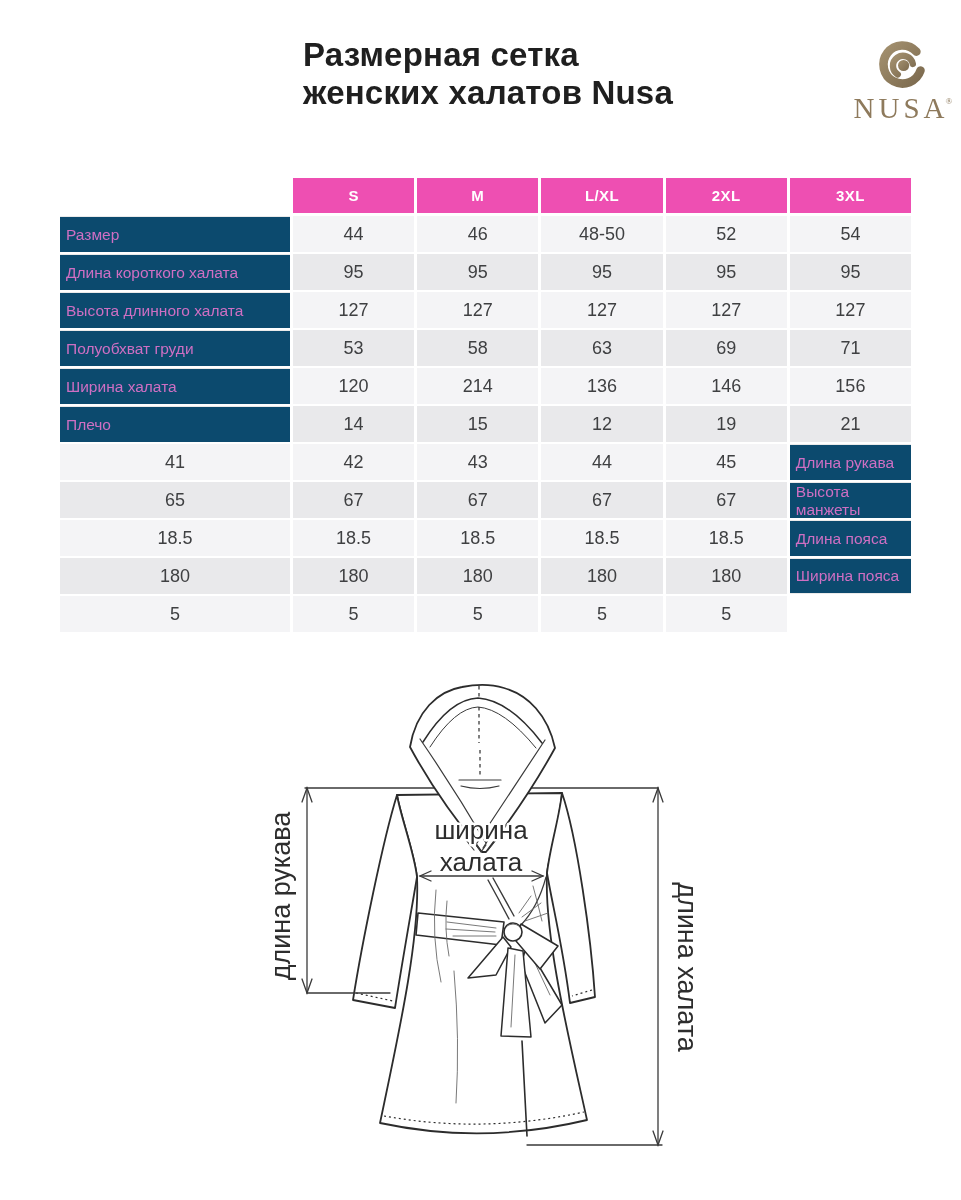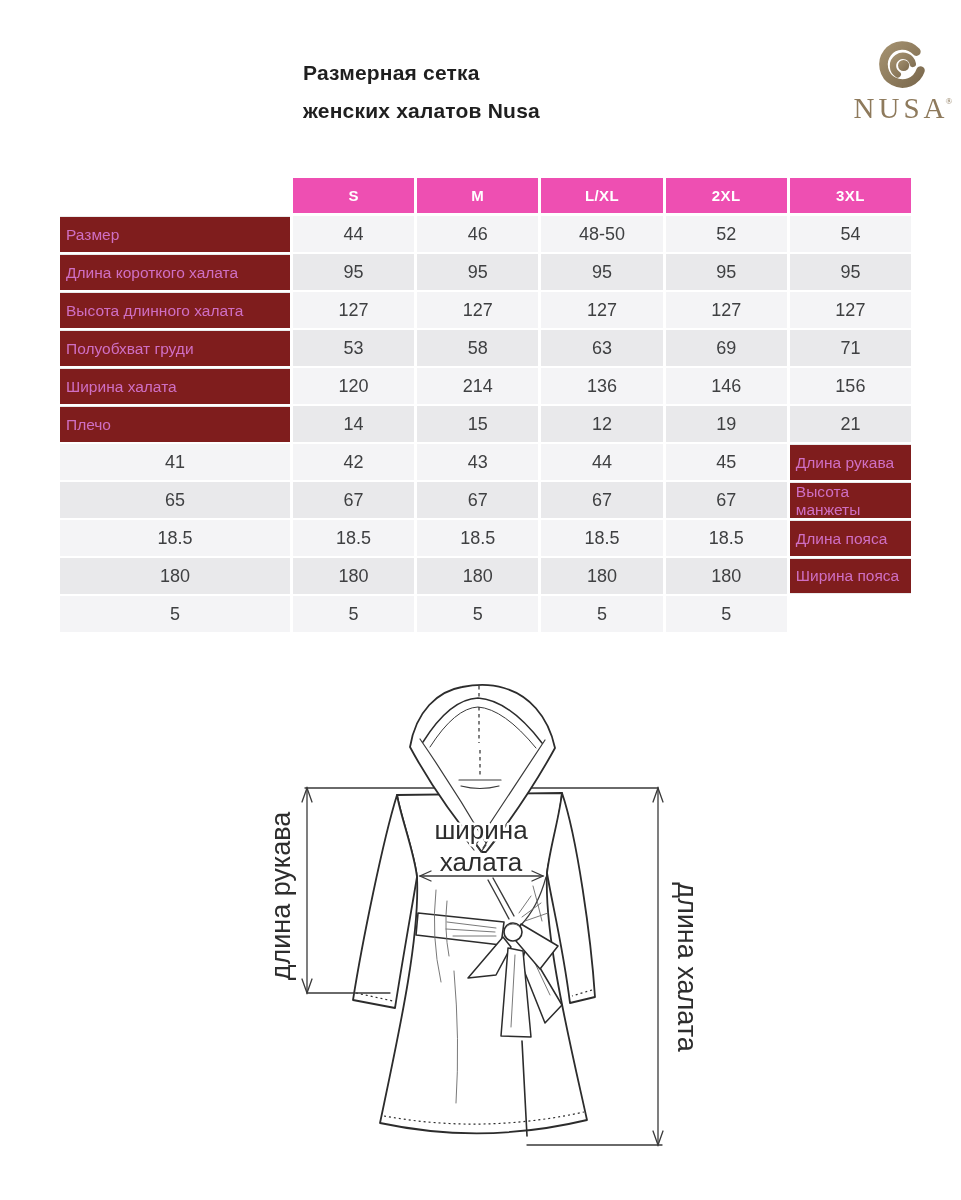--- a/index.html
+++ b/index.html
@@ -4,22 +4,22 @@
 <style>
   html,body{margin:0;padding:0;}
   body{
     width:961px;height:1200px;position:relative;overflow:hidden;
     background:#ffffff;
     font-family:"Liberation Sans", sans-serif;
     -webkit-font-smoothing:antialiased;
   }
   
   .title{
-    position:absolute;left:303px;top:54px;
-    font-size:21px;line-height:38px;font-weight:700;color:var(--title-text,#1f1f1f);
+    position:absolute;left:303px;top:36px;
+    font-size:33px;line-height:38px;font-weight:700;color:var(--title-text,#1f1f1f);
     letter-spacing:0.2px;
   }
   .logo{position:absolute;left:838px;top:36px;width:130px;text-align:center;}
   .logo .wordmark{
     font-family:"Liberation Serif", serif;
     font-size:29px;letter-spacing:4px;color:var(--logo-gold,#8e7a5c);
     margin-top:-4px;white-space:nowrap;
   }
   .logo .wordmark sup{font-size:9px;letter-spacing:0;vertical-align:14px;margin-left:-3px;}
   
@@ -30,21 +30,21 @@
     grid-auto-rows:36px;
     column-gap:3px;row-gap:2px;
   }
   .size-table .corner{background:#fff;height:35px;}
   .size-table .colhead{
     background:var(--header-pink,#ee4fb2);color:#fff;
     height:35px;display:flex;align-items:center;justify-content:center;
     font-size:15px;font-weight:700;letter-spacing:0.4px;
   }
   .size-table .rowlabel{
-    background:#7f1d1d;color:var(--label-pink,#cf6fc3);
+    background:#0c4a6e;color:var(--label-pink,#cf6fc3);
     display:flex;align-items:center;padding-left:6px;
     font-size:15.5px;border-top:1px solid #eaeaea;
   }
   .size-table .rowlabel.last{border-bottom:1px solid #eaeaea;}
   .size-table .val{
     display:flex;align-items:center;justify-content:center;
     font-size:18px;color:var(--value-text,#3f4042);
   }
   .size-table .val.light{background:var(--row-light,#f4f4f6);}
   .size-table .val.dark{background:var(--row-dark,#e9e9eb);}

